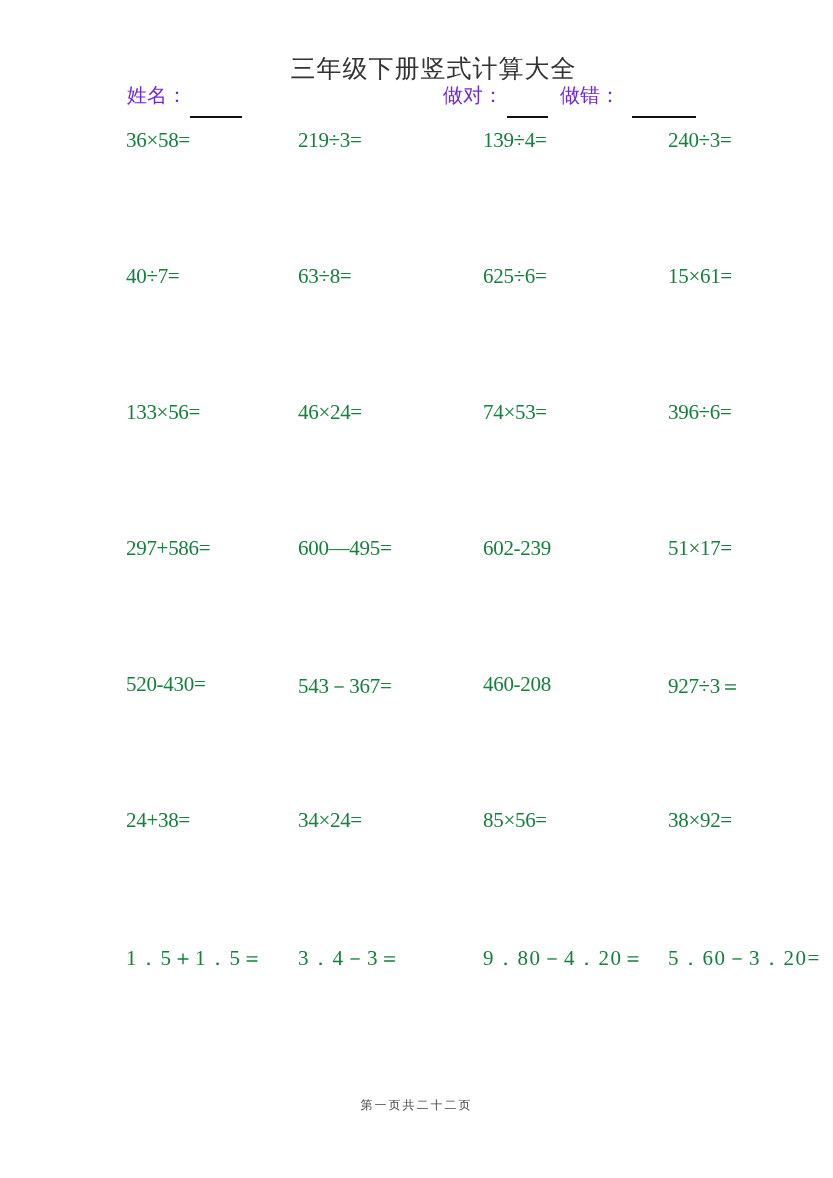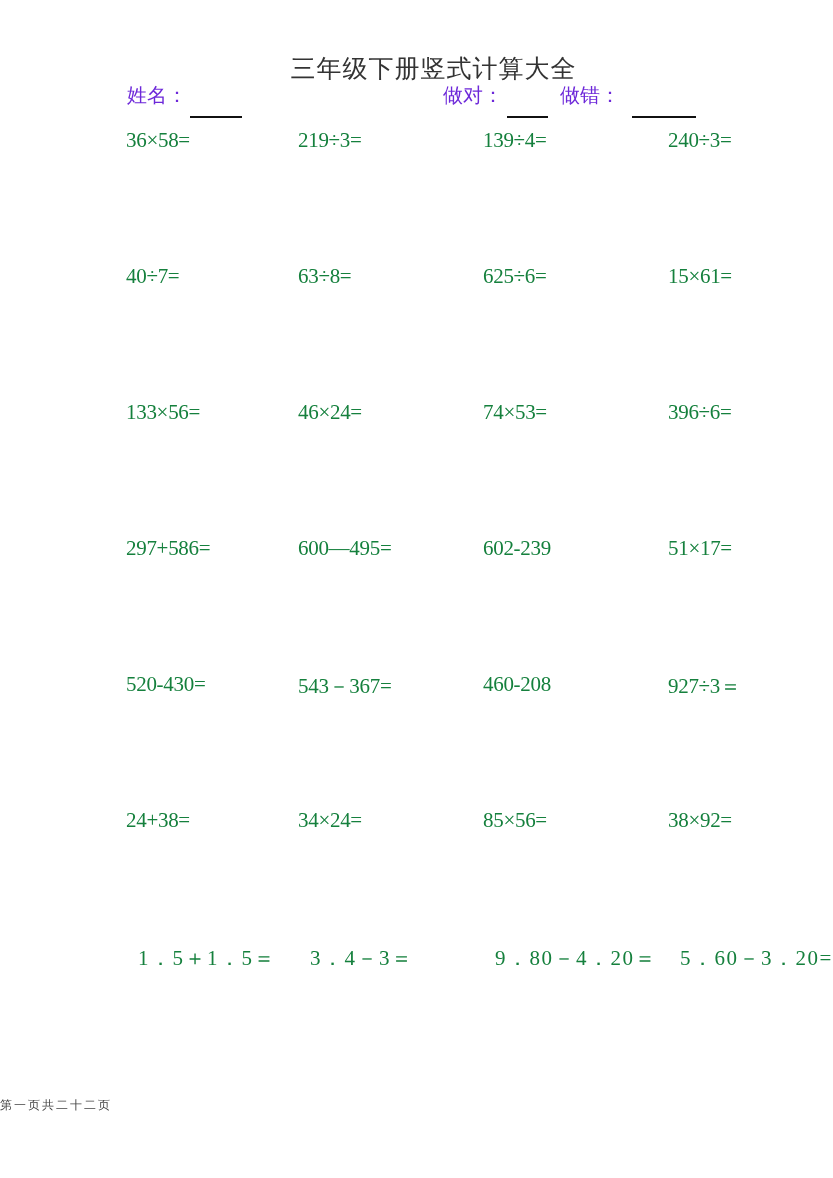--- a/index.html
+++ b/index.html
@@ -17,23 +17,23 @@
     .name-line { position: absolute; left: 190px; top: 116px; width: 52px; border-bottom: 2px solid #111; }
     .correct-label { left: 443px; }
     .correct-line { position: absolute; left: 507px; top: 116px; width: 41px; border-bottom: 2px solid #111; }
     .wrong-label { left: 560px; }
     .wrong-line { position: absolute; left: 632px; top: 116px; width: 64px; border-bottom: 2px solid #111; }
 
     .problem {
       position: absolute; font-size: 21px; white-space: nowrap; color: #15803d;
       letter-spacing: -0.3px;
     }
-    .problem.wide { letter-spacing: 1.5px; margin-left: 12px; }
+    .problem.wide { letter-spacing: 1.5px; }
     .footer {
-      position: absolute; top: 1097px; left: 0; width: 833px; 
+      position: absolute; top: 1097px; left: 0; width: 833px; text-align: center;
       font-size: 12px; color: #444; letter-spacing: 2px;
     }
   </style>
 </head>
 <body>
 
 <div class="title">三年级下册竖式计算大全</div>
 
 <div class="info name-label">姓名：</div>
 <div class="name-line"></div>

